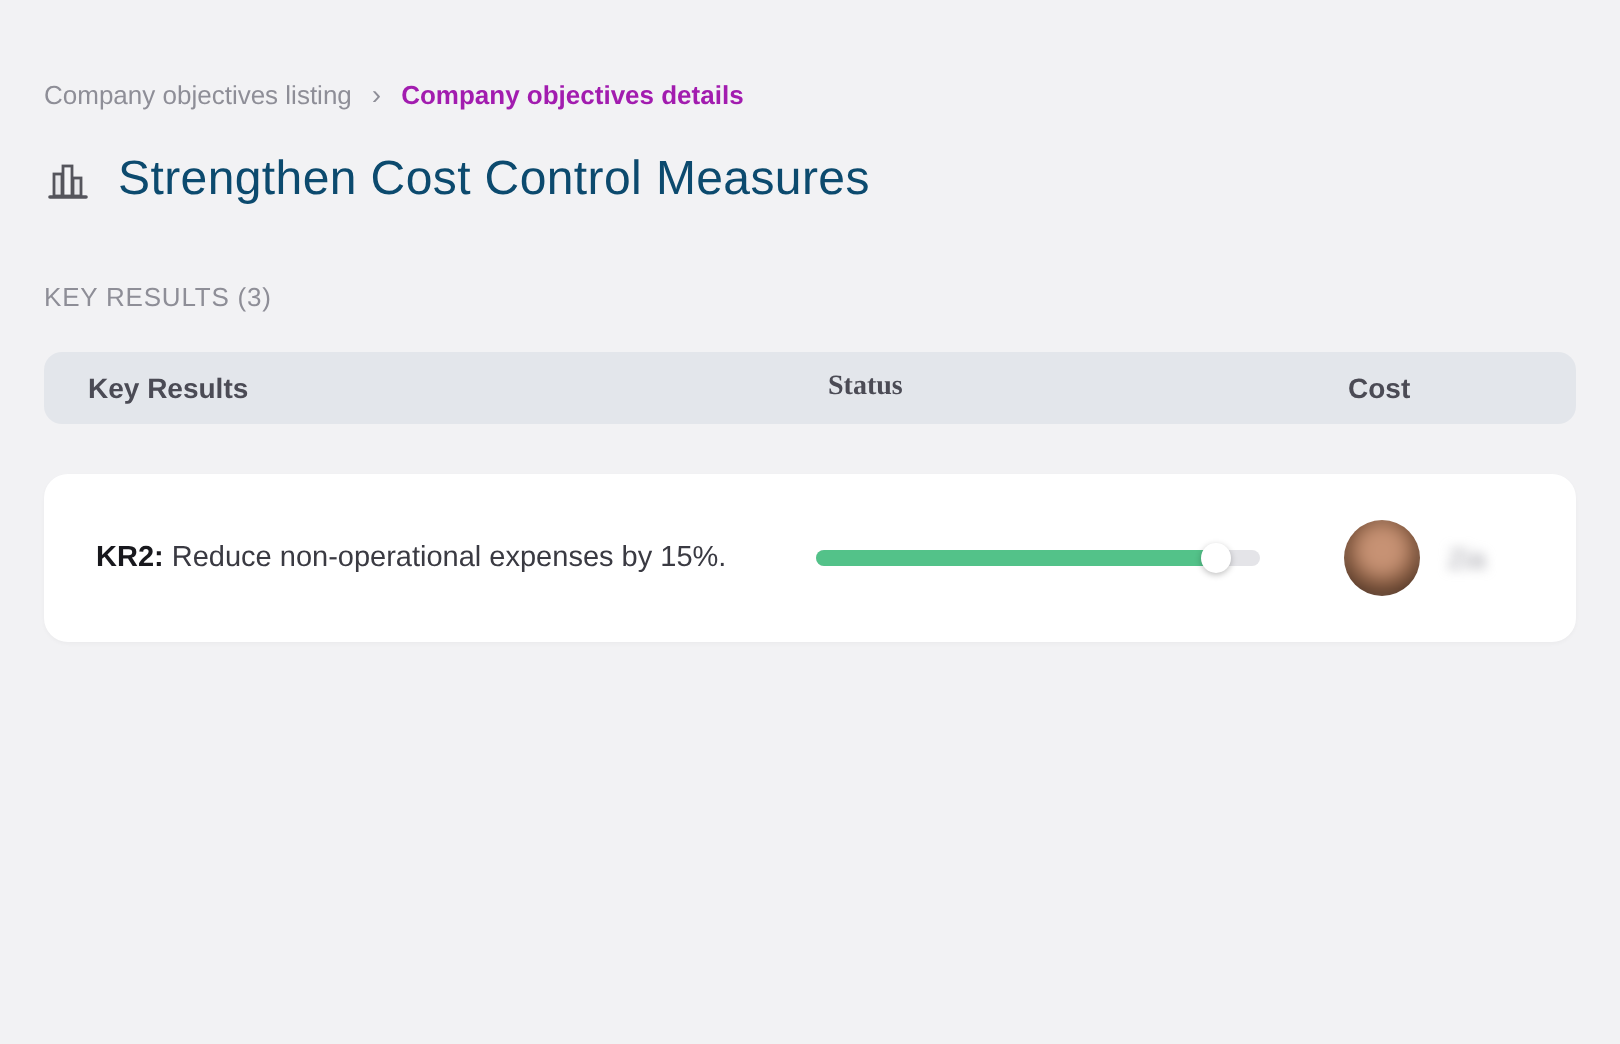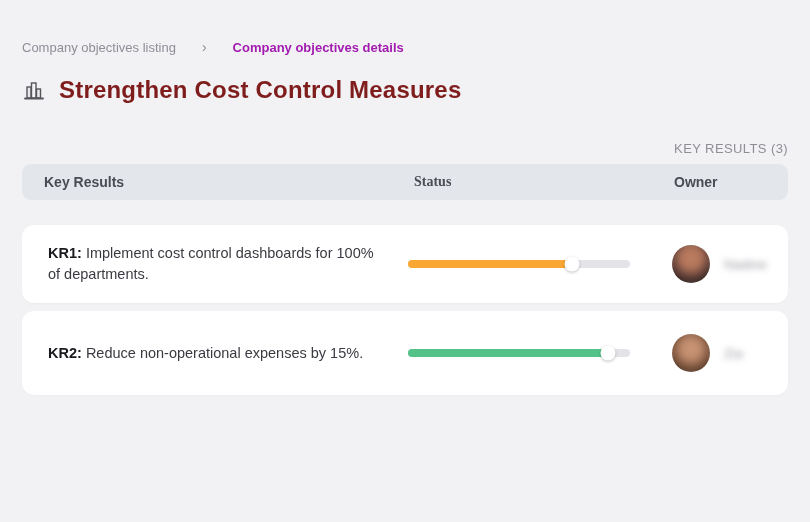--- a/index.html
+++ b/index.html
@@ -7,41 +7,41 @@
   body {
     font-family: "Liberation Sans", sans-serif;
     background: #f2f2f4;
     color: #232329;
     overflow: hidden;
   }
   .page { padding: 0 22px; }
 
   
   .breadcrumb {
-    display: flex; align-items: flex-end; gap: 26px;
+    display: flex; align-items: flex-end; gap: 10px;
     padding-top: 40px; font-size: 13px;
   }
   .crumb-muted { color: #8e8e97; cursor: pointer; }
   .crumb-sep { color: #8e8e97; font-size: 14px; line-height: 1; transform: translateY(-1px); }
   .crumb-current { color: #a21caf; font-weight: 600; }
 
   
   .title-row { display: flex; align-items: center; gap: 13px; margin-top: 21px; }
   .title-icon { width: 24px; height: 24px; display: inline-flex; align-items: flex-end; }
-  .page-title { font-size: 24px; font-weight: 700; color: #7f1d1d; letter-spacing: 0.2px; }
+  .page-title { font-size: 24px; font-weight: 400; color: #0c4a6e; letter-spacing: 0.2px; }
 
   
   .section-label {
-    margin-top: 37px; font-size: 13px; color: #8e8e97; letter-spacing: 0.4px; text-align: right;
+    margin-top: 37px; font-size: 13px; color: #8e8e97; letter-spacing: 0.4px;
   }
 
   
   .grid-cols { display: grid; grid-template-columns: 386px 264px 1fr; align-items: center; }
   .table-header {
-    margin-top: 8px; height: 36px; background: #e3e6eb; border-radius: 9px;
+    margin-top: 20px; height: 36px; background: #e3e6eb; border-radius: 9px;
     font-size: 14px; color: #4b4b55; font-weight: 600;
   }
   .th-key { padding-left: 22px; }
   .th-status { padding-left: 6px; font-family: Liberation Serif, serif; }
   .th-owner { padding-left: 2px; }
 
   
   .rows { margin-top: 25px; display: flex; flex-direction: column; gap: 8px; }
   .row-card {
     background: #ffffff; border-radius: 12px; min-height: 78px;
@@ -91,43 +91,25 @@
       </svg>
     </span>
     <h1 class="page-title">Strengthen Cost Control Measures</h1>
   </div>
 
   <div class="section-label">KEY RESULTS (3)</div>
 
   <div class="table-header grid-cols">
     <span class="th-key">Key Results</span>
     <span class="th-status">Status</span>
-    <span class="th-owner">Owner</span>
+    <span class="th-owner">Cost</span>
   </div>
 
   <div class="rows">
 
-    <div class="row-card grid-cols">
-      <div class="kr-cell">
-        <span class="kr-label">KR1:</span>
-        <span>Implement cost control dashboards for 100% of departments.</span>
-      </div>
-      <div>
-        <div class="slider">
-          <div class="slider-fill" style="width: 74%; background: rgb(249, 166, 50);"></div>
-          <div class="slider-knob" style="left: 74%;"></div>
-        </div>
-      </div>
-      <div class="owner-cell">
-        <span class="avatar avatar-1">
-            <span class="avatar-img"></span>
-          </span>
-        <span class="owner-name">Nadine</span>
-      </div>
-    </div>
 
     <div class="row-card grid-cols">
       <div class="kr-cell">
         <span class="kr-label">KR2:</span>
         <span>Reduce non-operational expenses by 15%.</span>
       </div>
       <div>
         <div class="slider">
           <div class="slider-fill" style="width: 90%; background: rgb(83, 194, 137);"></div>
           <div class="slider-knob" style="left: 90%;"></div>

